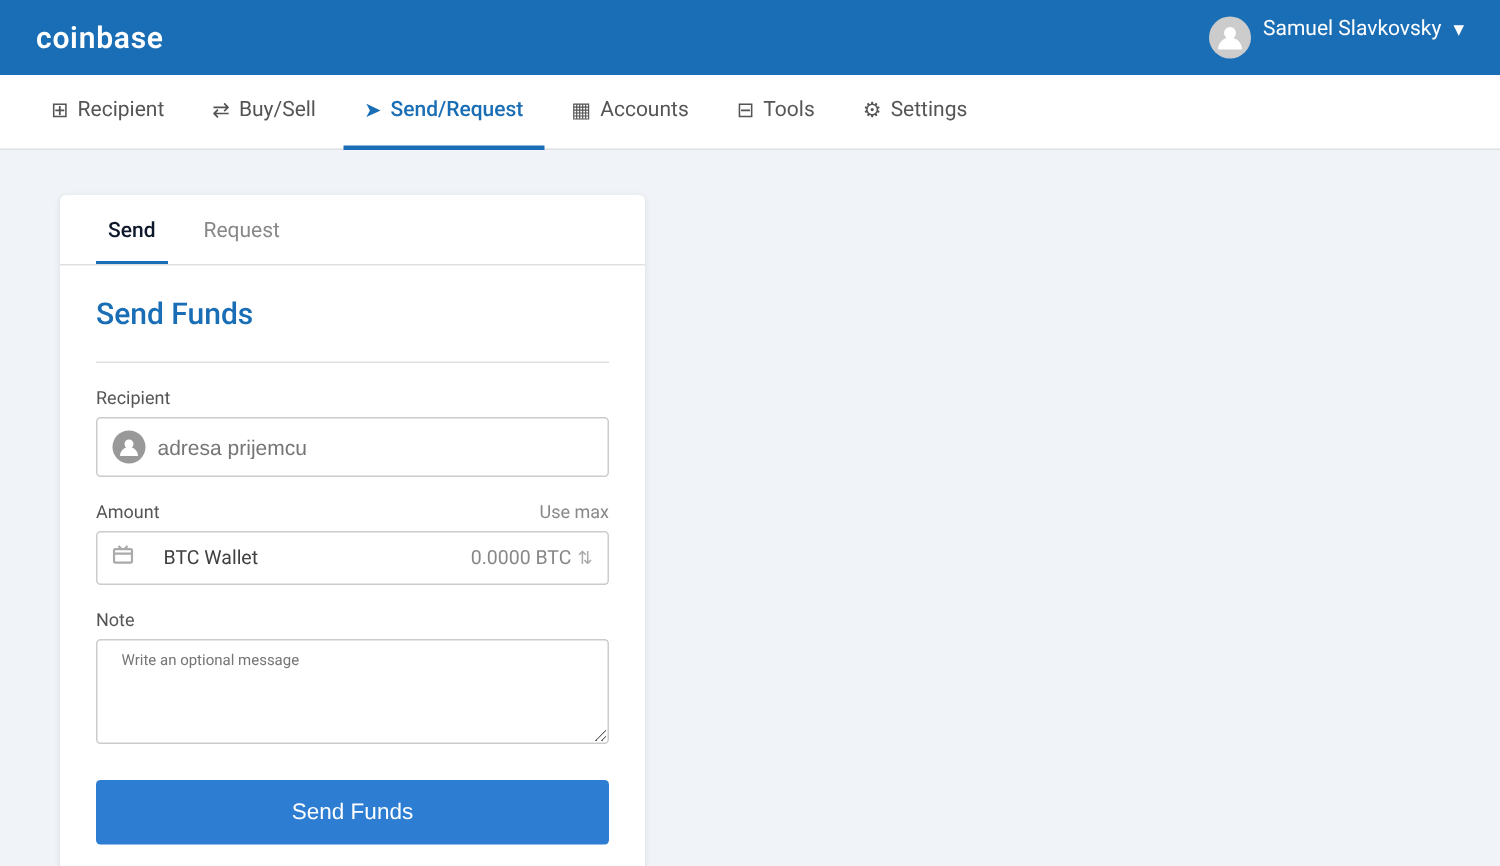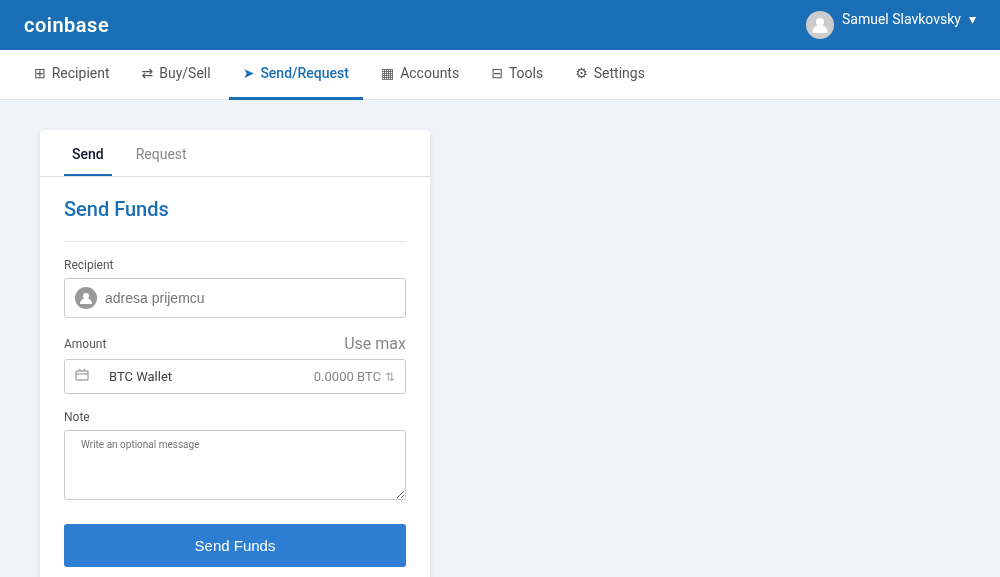--- a/index.html
+++ b/index.html
@@ -161,21 +161,21 @@
       flex: 1;
       background: transparent;
     }
     .amount-row {
       display: flex;
       align-items: center;
       justify-content: space-between;
       margin-bottom: 6px;
     }
     .use-max {
-      font-size: 16px;
+      font-size: 12px;
       color: #888;
       cursor: pointer;
     }
     .amount-input-wrapper {
       display: flex;
       align-items: center;
       border: 1px solid #ccc;
       border-radius: 3px;
       overflow: hidden;
     }

